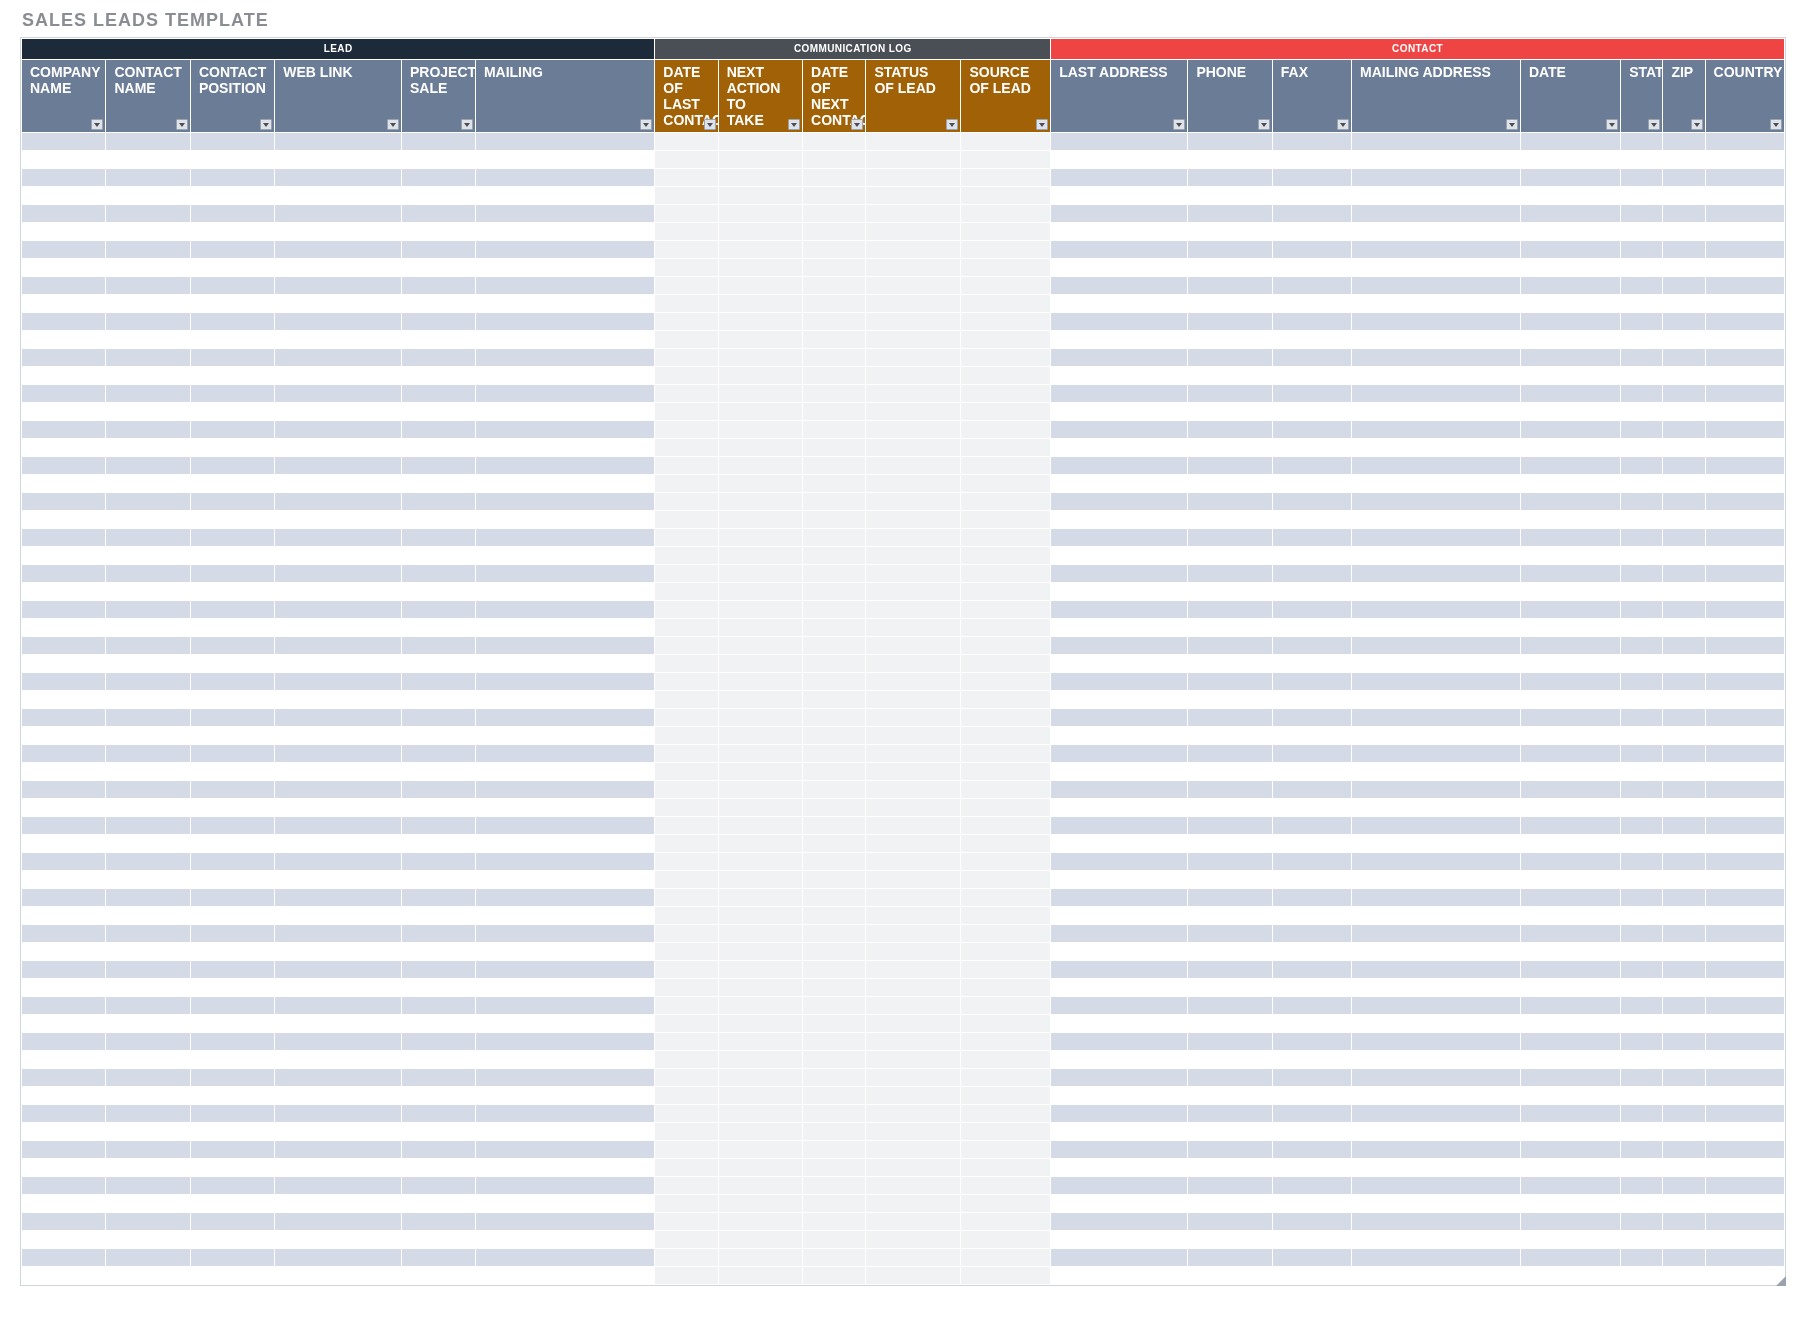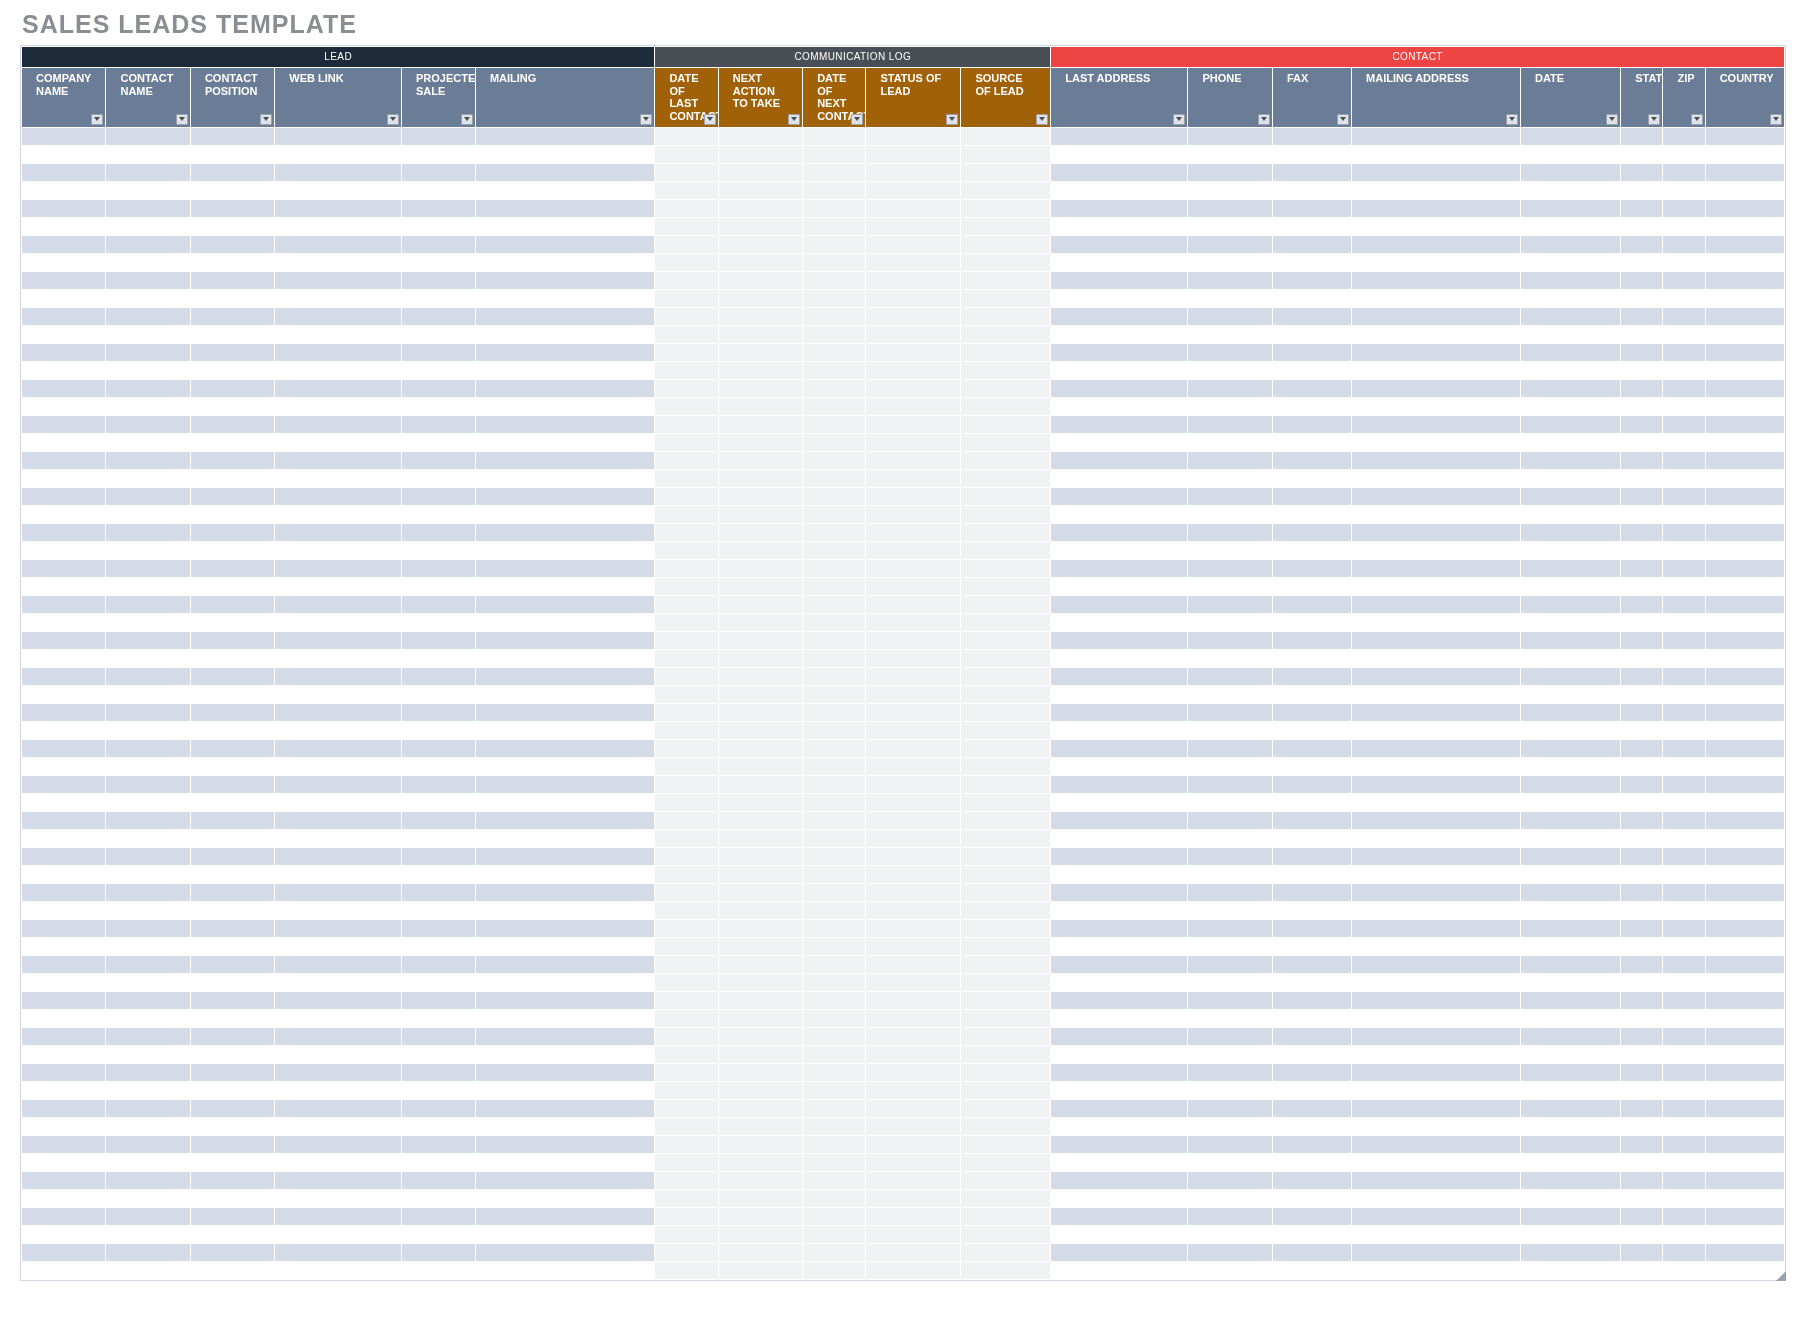--- a/index.html
+++ b/index.html
@@ -6,52 +6,52 @@
   html, body { margin: 0; padding: 0; }
   body {
     font-family: Arial, Helvetica, sans-serif;
     background: #ffffff;
     width: 1806px;
     height: 1342px;
     padding: 8px 20px 20px 20px;
     color: #333;
   }
   .title {
-    font-size: 25px;
+    font-size: 18px;
     font-weight: 700;
     letter-spacing: 1px;
     color: #8a8d91;
     margin: 2px 0 6px 2px;
   }
   .sheet {
     width: 100%;
     border: 1px solid #d0d4db;
   }
   table { border-collapse: collapse; width: 100%; table-layout: fixed; }
   
   tr.grouprow th {
     color: #ffffff;
     font-size: 10px;
-    font-weight: 400;
+    font-weight: 700;
     text-align: center;
     padding: 4px 0 5px 0;
     border: 1px solid #ffffff;
     letter-spacing: .4px;
   }
   th.group-lead    { background: #1d2a3a; }
   th.group-comm    { background: #4a4f55; }
   th.group-contact { background: #ef4444; }
   
   tr.colrow th {
     color: #ffffff;
-    font-size: 11px;
+    font-size: 14px;
     font-weight: 700;
     text-align: left;
     vertical-align: top;
-    padding: 4px 4px 4px 14px;
+    padding: 4px 4px 4px 8px;
     height: 38px;
     border: 1px solid #ffffff;
     position: relative;
     line-height: 1.15;
   }
   th.hdr-lead    { background: #6b7c96; }
   th.hdr-comm    { background: #a16207; }
   th.hdr-contact { background: #6b7c96; }
   .hdr-label { display:block; max-width: calc(100% - 14px); }
   .filter-btn {

